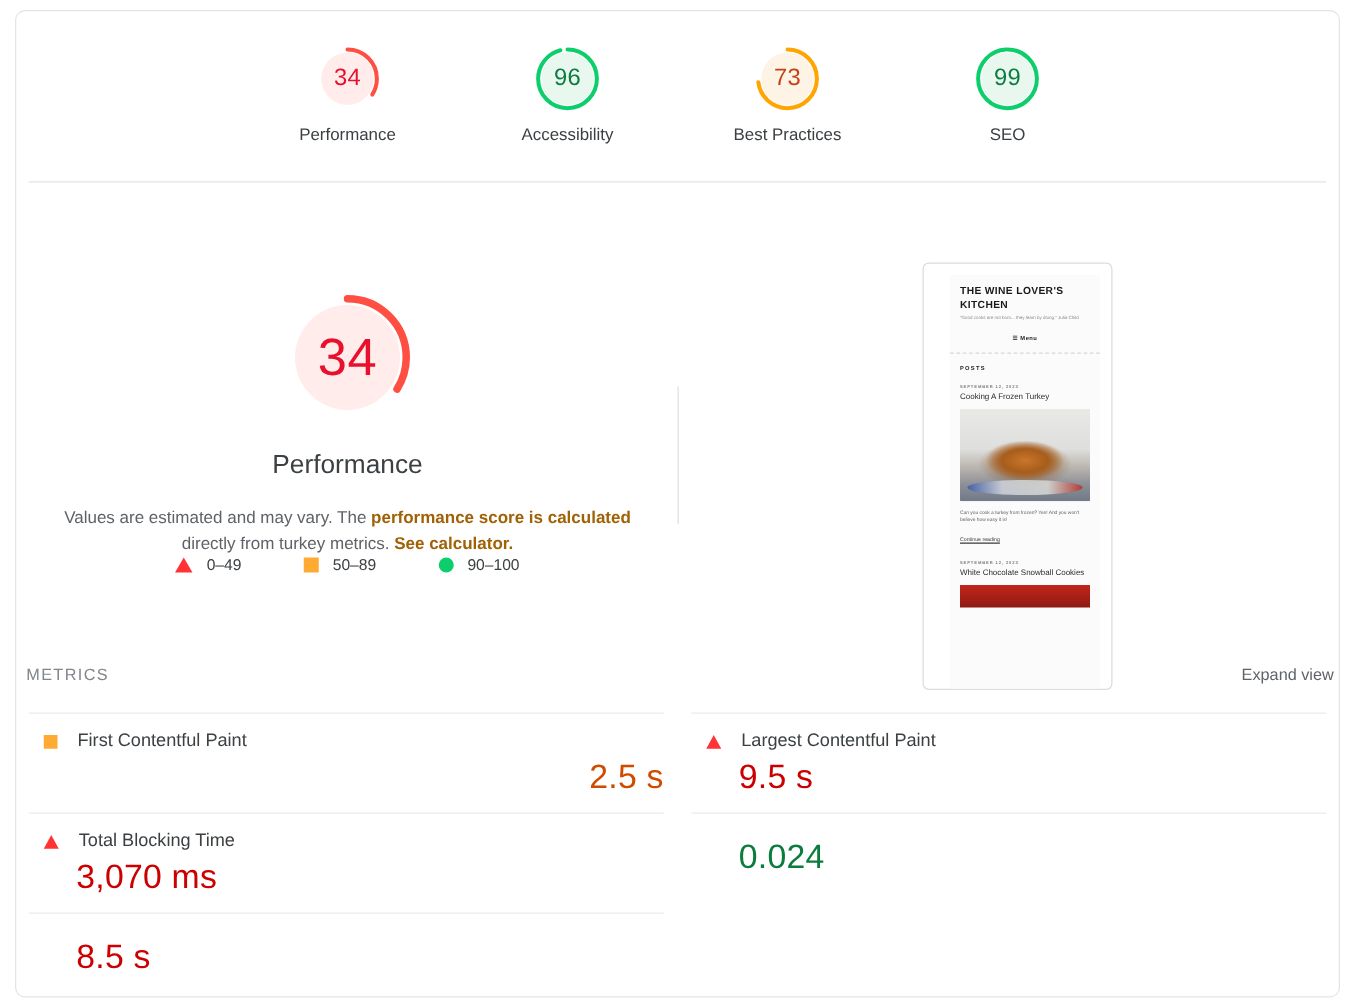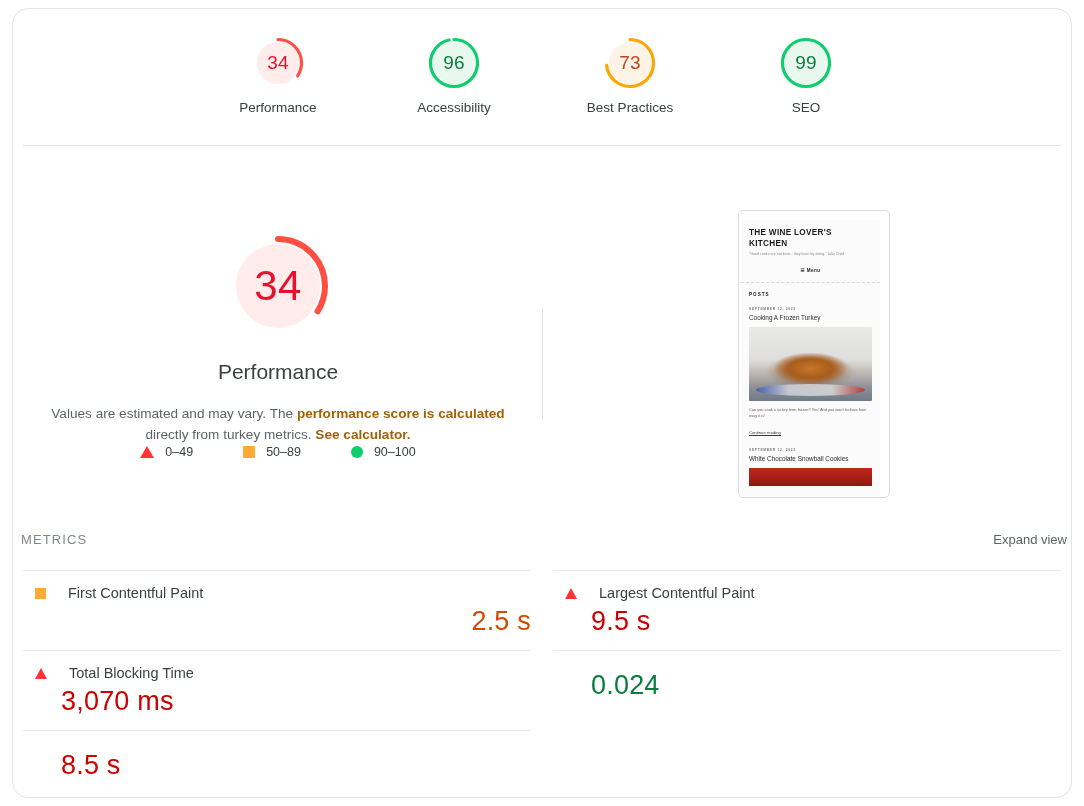--- a/index.html
+++ b/index.html
@@ -11,21 +11,21 @@
     -webkit-font-smoothing: antialiased;
   }
   #report-card {
     position: absolute;
     left: 12px;
     top: 8px;
     width: 1060px;
     height: 790px;
     background: #ffffff;
     border: 1px solid #e4e4e4;
-    border-radius: 16px;
+    border-radius: 8px;
     overflow: hidden;
   }
 
   
   .gauges-strip {
     position: absolute;
     left: 0; top: 0;
     width: 100%;
     height: 136px;
   }
@@ -154,26 +154,26 @@
     height: 110px;
     background: #dedfe1;
   }
 
   
   .thumb-frame {
     position: absolute;
     left: 725px;
     top: 64px;
     width: 152px;
-    height: 288px;
+    height: 342px;
     background: #ffffff;
     border: 1px solid #dcdcdc;
     border-radius: 5px;
     overflow: hidden;
-    padding: 9px 9px 0 2px;
+    padding: 9px 9px 0 21px;
   }
   .thumb-page {
     width: 100%;
     height: 100%;
     background: #fbfbfb;
     font-family: "Liberation Sans", sans-serif;
     overflow: hidden;
   }
   .thumb-site-title {
     font-size: 8.2px;
@@ -297,21 +297,21 @@
   }
   .metrics-col { width: 510px; }
   .metric-row {
     position: relative;
     border-top: 1px solid #ebebeb;
     padding: 14px 0 13px 0;
     min-height: 80px;
     cursor: pointer;
   }
   .metric-row:first-child { border-top: 1px solid #ebebeb; }
-  .metric-head { display: flex; align-items: center; gap: 22px; padding-left: 12px; }
+  .metric-head { display: flex; align-items: center; gap: 16px; padding-left: 12px; }
   .metric-icon-tri {
     width: 0; height: 0;
     border-left: 6px solid transparent;
     border-right: 6px solid transparent;
     border-bottom: 11px solid #f33;
     flex: none;
   }
   .metric-icon-sq { width: 11px; height: 11px; background: #fa3; flex: none; }
   .metric-icon-ci { width: 11px; height: 11px; border-radius: 50%; background: #0cce6b; flex: none; }
   .metric-name {

